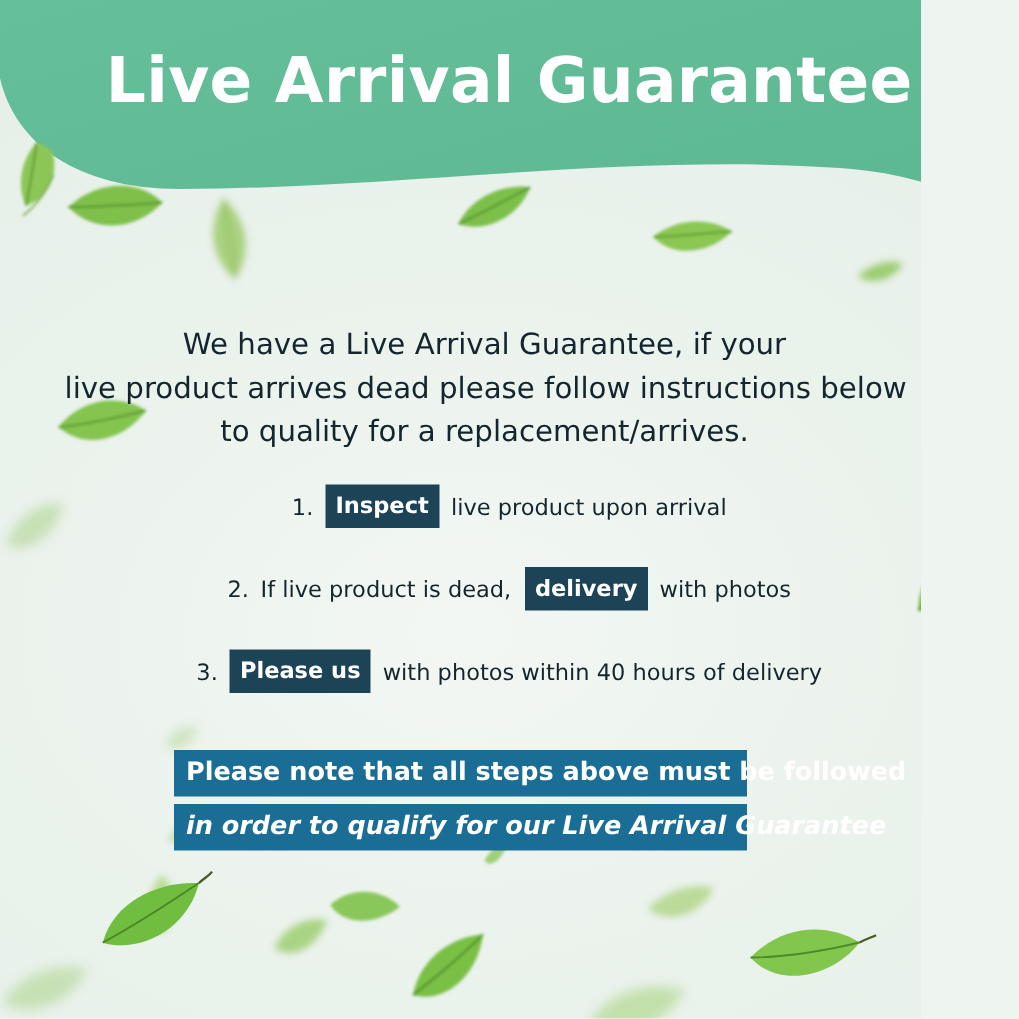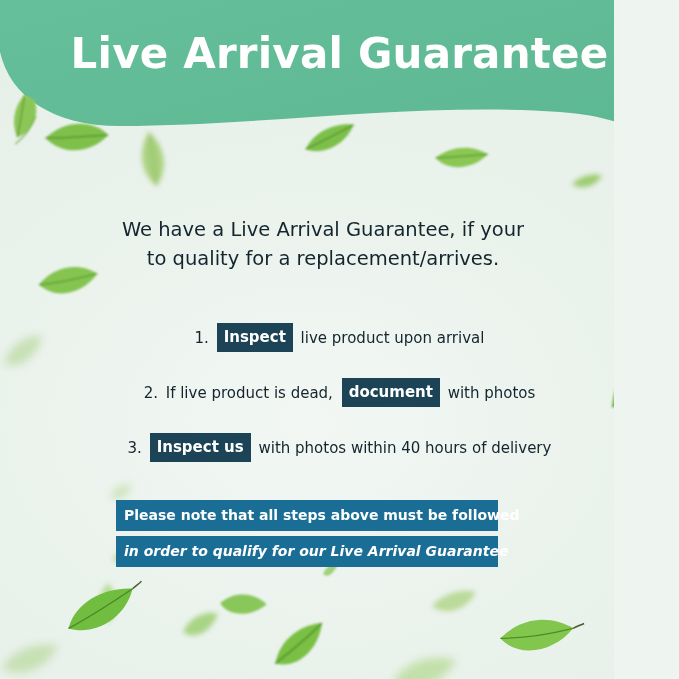--- a/index.html
+++ b/index.html
@@ -77,21 +77,21 @@
 
   
   .notes{
     position:absolute;left:50%;transform:translateX(-50%);
     top:500px;width:382px;z-index:6;
   }
   .note{
     background:#1a6e96;
     color:#ffffff;
     font-weight:bold;
-    font-size:14px;
+    font-size:17px;
     line-height:31px;
     height:31px;
     padding:0 8px;
     white-space:nowrap;
     text-align:center;
     font-family:"DejaVu Sans","Liberation Sans",sans-serif;
     box-sizing:border-box;
   }
   .note + .note{margin-top:5px;font-style:italic;}
 
@@ -201,43 +201,44 @@
     </svg>
   </div>
   <div class="leaf lf-blur2" style="left:648px;top:430px;">
     <svg width="40" height="32" viewBox="0 0 40 32">
       <path d="M2 20 C10 6 28 0 38 4 C30 22 12 28 2 20 Z" fill="#93c962" opacity="0.8"></path>
     </svg>
   </div>
 
   <div class="intro">
     <div>We have a Live Arrival Guarantee, if your</div>
+    <div>live product arrives dead please follow instructions below</div>
     <div>to quality for a replacement/arrives.</div>
   </div>
 
   <div class="steps">
 
     <div class="step">
       <span class="num">1.</span>
       
       <span class="hl">Inspect</span>
       <span class="tail">live product upon arrival</span>
     </div>
 
     <div class="step">
       <span class="num">2.</span>
       <span class="lead">If live product is dead,</span>
-      <span class="hl">document</span>
+      <span class="hl">delivery</span>
       <span class="tail">with photos</span>
     </div>
 
     <div class="step">
       <span class="num">3.</span>
       
-      <span class="hl">Inspect us</span>
+      <span class="hl">Please us</span>
       <span class="tail">with photos within 40 hours of delivery</span>
     </div>
 
   </div>
 
   <div class="notes">
     <div class="note">Please note that all steps above must be followed</div>
     <div class="note">in order to qualify for our Live Arrival Guarantee</div>
   </div>
 

